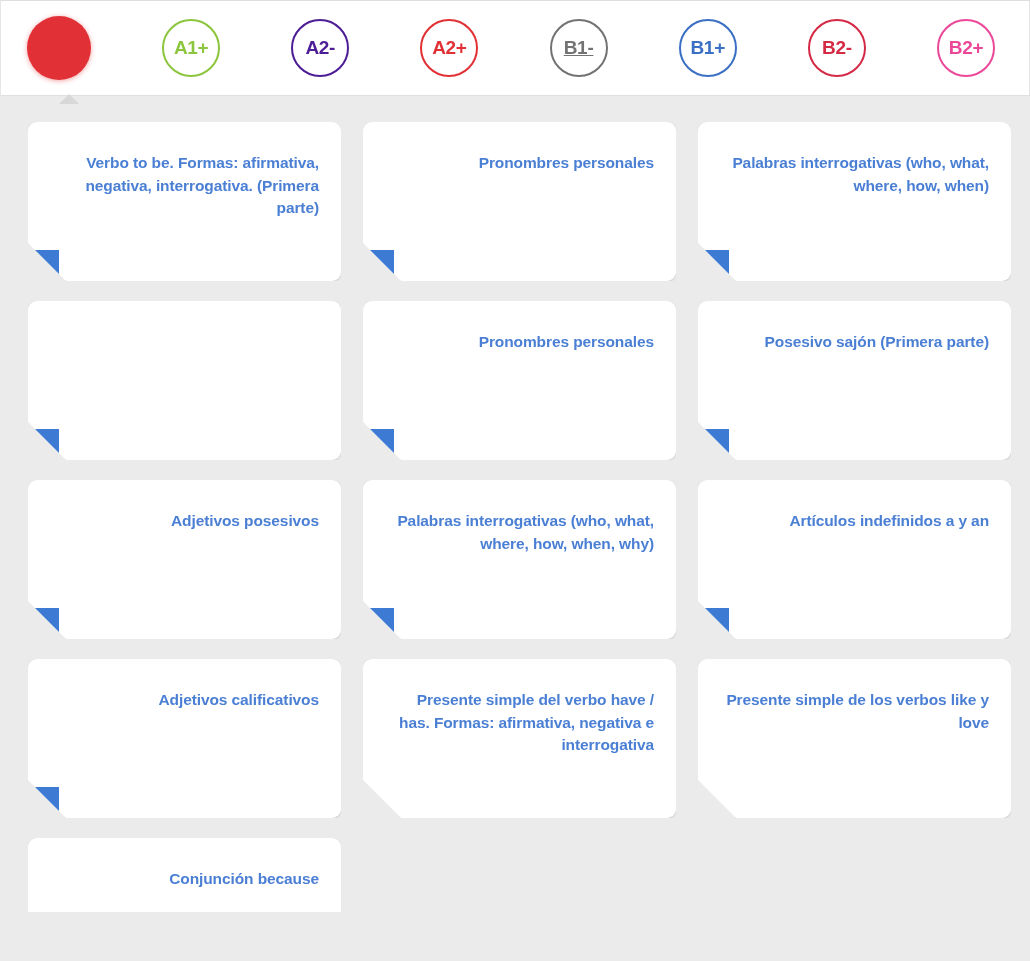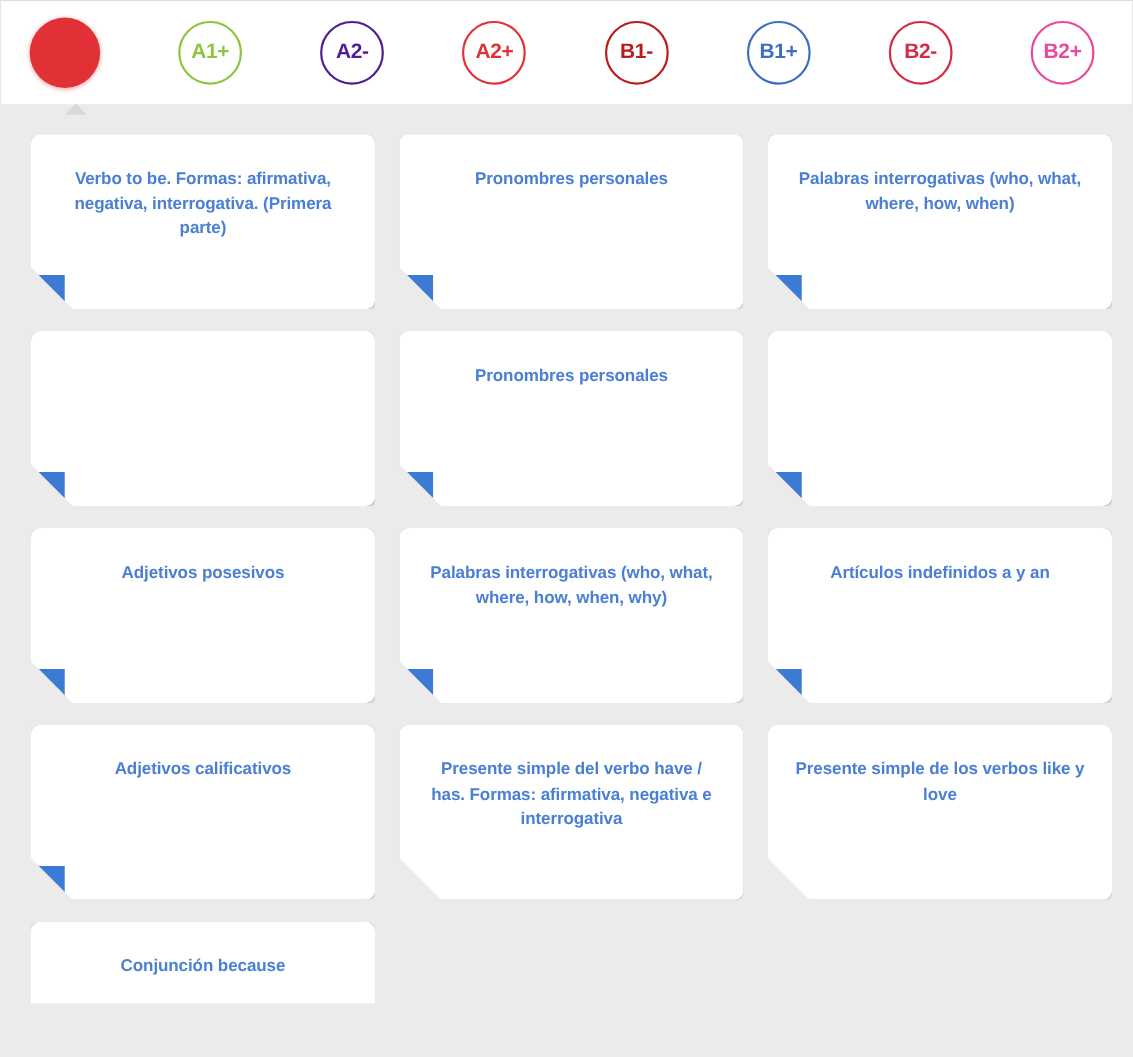--- a/index.html
+++ b/index.html
@@ -87,21 +87,21 @@
     border-radius: 9px;
     box-shadow: 0 1px 3px rgba(0,0,0,.10), 0 1px 1px rgba(0,0,0,.05);
     cursor: pointer;
     
     clip-path: polygon(0 0, 100% 0, 100% 100%, 38px 100%, 0 calc(100% - 38px));
   }
   .card-title {
     position: absolute;
     left: 22px; right: 22px;
     top: 30px;
-    text-align: center;
+    text-align: right;
     color: #4a7fd4;
     font-size: 15.5px;
     font-weight: 700;
     line-height: 22.5px;
     letter-spacing: -0.1px;
   }
   
   .card-fold {
     position: absolute;
     left: -9px;
@@ -125,21 +125,21 @@
         </div>
         <div class="level outline" style="color: rgb(140, 198, 62);">
           <span>A1+</span>
         </div>
         <div class="level outline" style="color: #4c1d95;">
           <span>A2-</span>
         </div>
         <div class="level outline" style="color: rgb(226, 49, 54);">
           <span>A2+</span>
         </div>
-        <div class="level outline" style="color: #b91c1c;">
+        <div class="level outline" style="color: #737373; text-decoration: underline;">
           <span>B1-</span>
         </div>
         <div class="level outline" style="color: rgb(58, 111, 196);">
           <span>B1+</span>
         </div>
         <div class="level outline" style="color: rgb(212, 42, 70);">
           <span>B2-</span>
         </div>
         <div class="level outline" style="color: #ec4899;">
           <span>B2+</span>
@@ -162,20 +162,21 @@
         <div class="card-fold" style="background: rgb(60, 122, 212);"></div>
       </div>
       <div class="card">
         <div class="card-fold" style="background: rgb(60, 122, 212);"></div>
       </div>
       <div class="card">
         <div class="card-title">Pronombres personales</div>
         <div class="card-fold" style="background: rgb(60, 122, 212);"></div>
       </div>
       <div class="card">
+        <div class="card-title">Posesivo sajón (Primera parte)</div>
         <div class="card-fold" style="background: rgb(60, 122, 212);"></div>
       </div>
       <div class="card">
         <div class="card-title">Adjetivos posesivos</div>
         <div class="card-fold" style="background: rgb(60, 122, 212);"></div>
       </div>
       <div class="card">
         <div class="card-title">Palabras interrogativas (who, what, where, how, when, why)</div>
         <div class="card-fold" style="background: rgb(60, 122, 212);"></div>
       </div>

